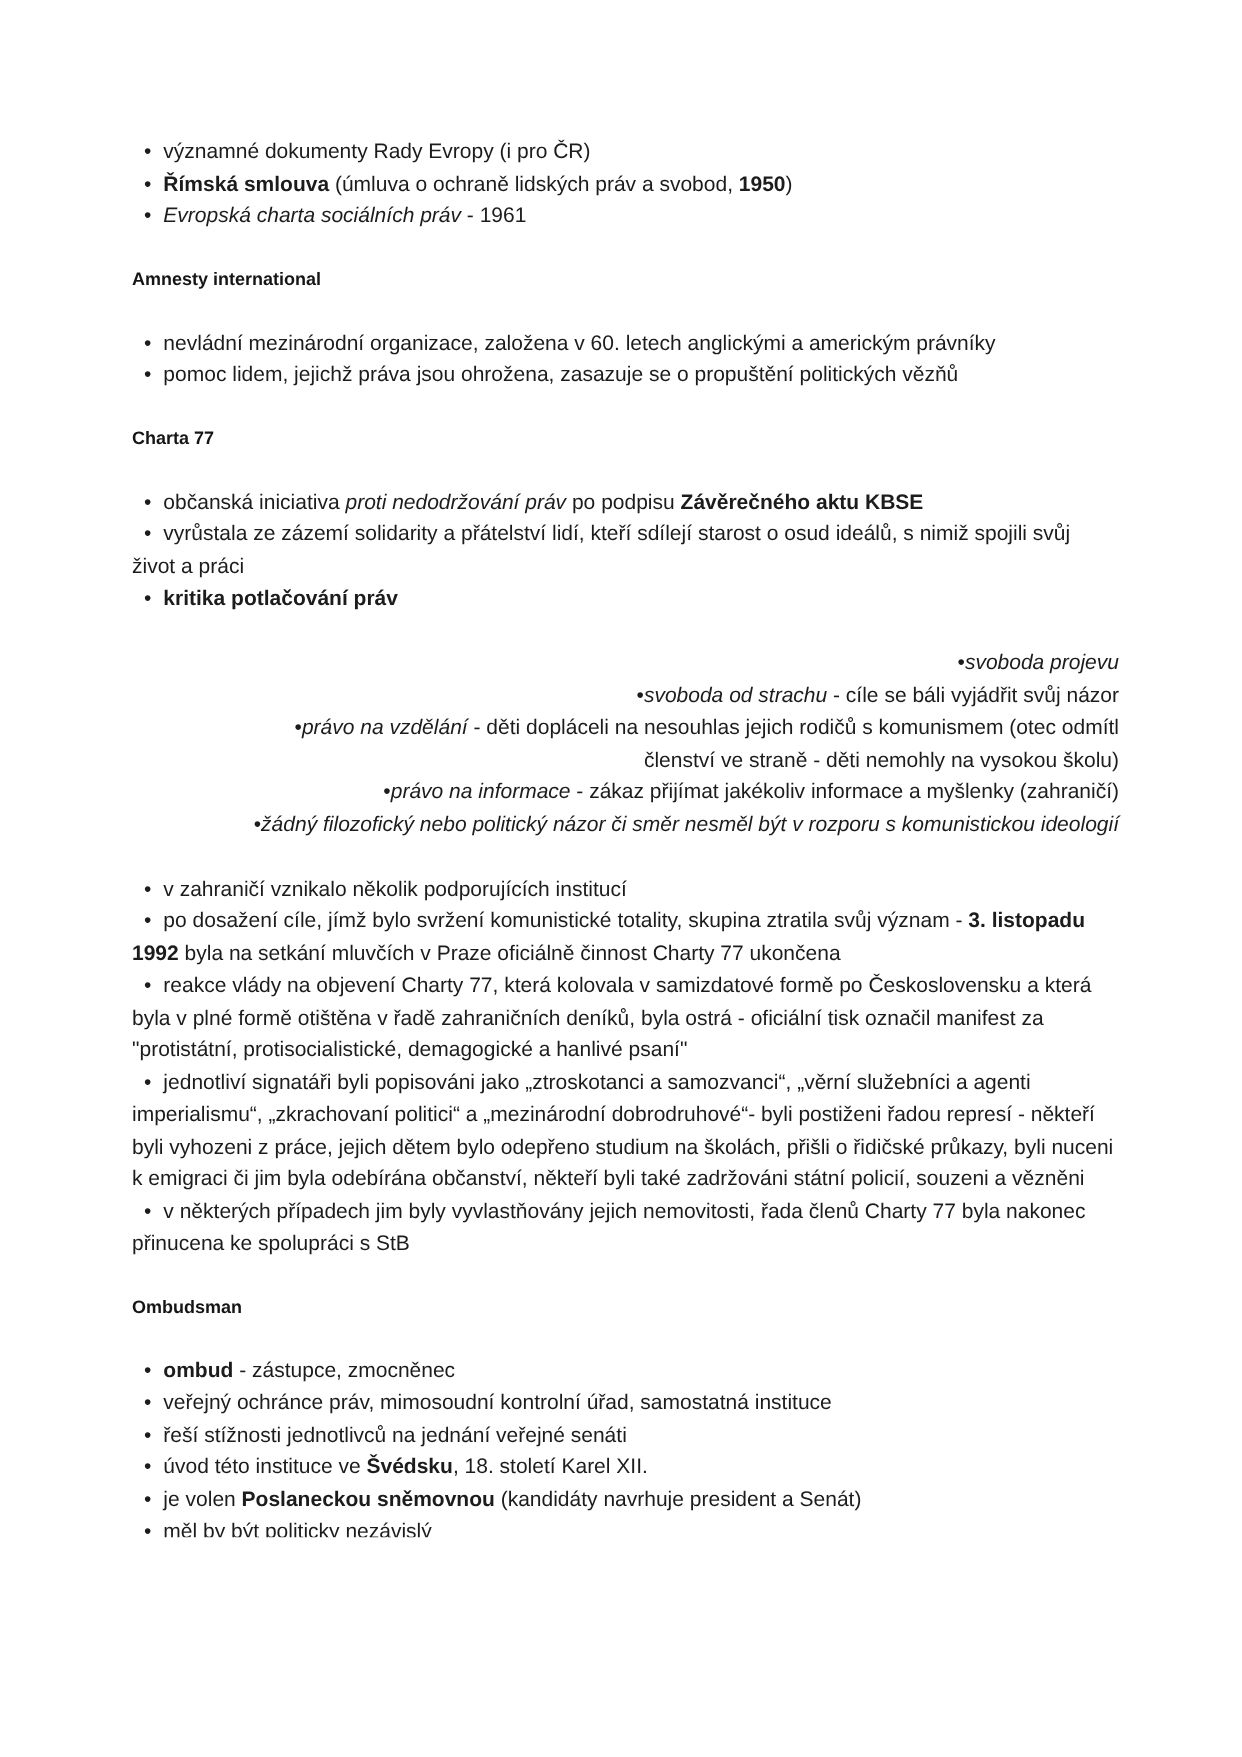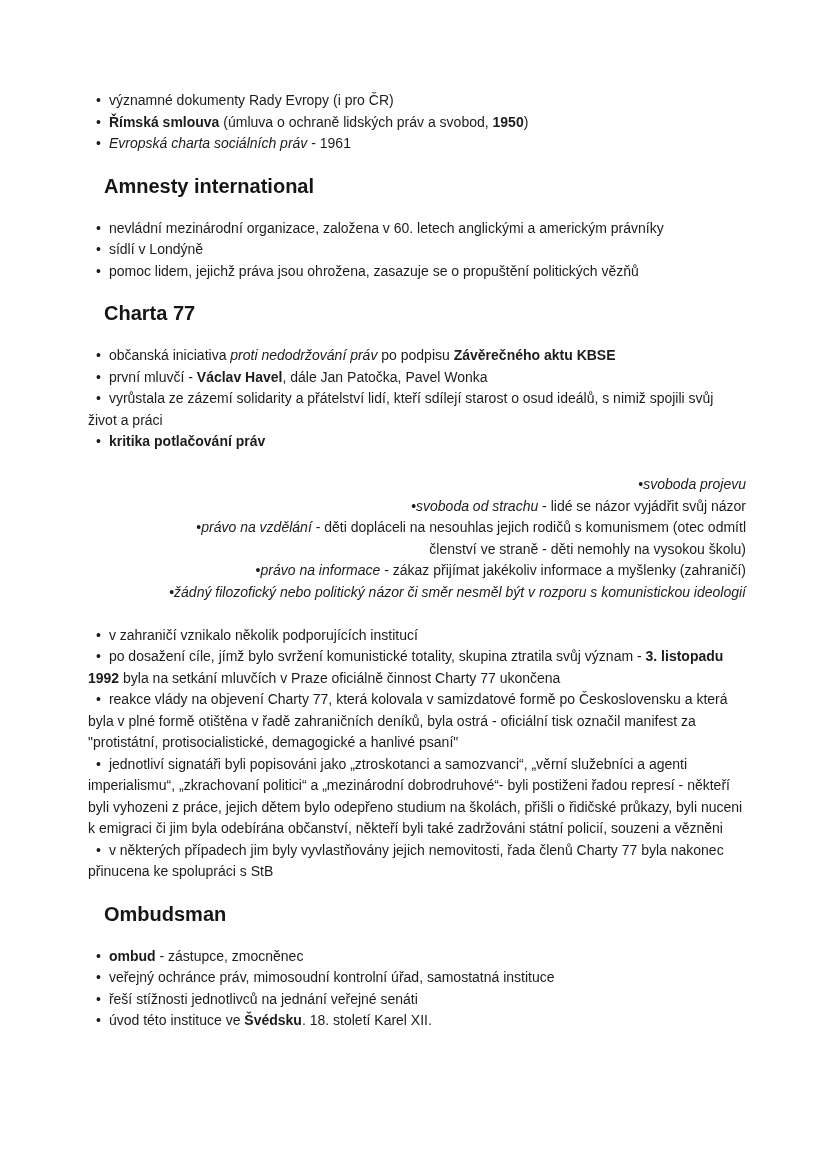--- a/index.html
+++ b/index.html
@@ -20,23 +20,23 @@
     overflow: hidden;
   }
   p { margin: 0; }
   
   .item0 { text-indent: 8px; }
   .item0 .marker { padding-right: 8px; }
   
   .item1 { padding-left: 65px; text-indent: -33px; }
   .item1 .marker { display: inline-block; width: 33px; text-indent: 0; }
   h2 {
-    font-size: 20px;
+    font-size: 12px;
     line-height: 21px;
-    margin: 21px 16px;
+    margin: 21px 0;
     font-weight: bold;
     color: #161616;
   }
   .sublist { margin: 21.5px 0; text-align: right; }
   .list { margin: 0; }
   .b { font-weight: bold; }
   .i { font-style: italic; margin-top: 44px; }
 </style>
 </head>
 <body>
@@ -44,33 +44,31 @@
 <div class="page">
   <article id="doc">
       <div class="list">
         <p class="item0"><span class="marker">•</span><span>významné dokumenty Rady Evropy (i pro ČR)</span></p>
         <p class="item0"><span class="marker">•</span><span class="b">Římská smlouva</span><span> (úmluva o ochraně lidských práv a svobod, </span><span class="b">1950</span><span>)</span></p>
         <p class="item0"><span class="marker">•</span><span class="i">Evropská charta sociálních práv</span><span> - 1961</span></p>
       </div>
       <h2>Amnesty international</h2>
       <div class="list">
         <p class="item0"><span class="marker">•</span><span>nevládní mezinárodní organizace, založena v 60. letech anglickými a americkým právníky</span></p>
-        <p class="item0"><span class="marker">•</span><span>sídlí v Londýně</span></p>
         <p class="item0"><span class="marker">•</span><span>pomoc lidem, jejichž práva jsou ohrožena, zasazuje se o propuštění politických vězňů</span></p>
       </div>
       <h2>Charta 77</h2>
       <div class="list">
         <p class="item0"><span class="marker">•</span><span>občanská iniciativa </span><span class="i">proti nedodržování práv</span><span> po podpisu </span><span class="b">Závěrečného aktu KBSE</span></p>
-        <p class="item0"><span class="marker">•</span><span>první mluvčí - </span><span class="b">Václav Havel</span><span>, dále Jan Patočka, Pavel Wonka</span></p>
         <p class="item0"><span class="marker">•</span><span>vyrůstala ze zázemí solidarity a přátelství lidí, kteří sdílejí starost o osud ideálů, s nimiž spojili svůj život a práci</span></p>
         <p class="item0"><span class="marker">•</span><span class="b">kritika potlačování práv</span></p>
       </div>
       <div class="sublist">
         <p class="item1"><span class="marker">•</span><span class="i">svoboda projevu</span></p>
-        <p class="item1"><span class="marker">•</span><span class="i">svoboda od strachu</span><span> - lidé se názor vyjádřit svůj názor</span></p>
+        <p class="item1"><span class="marker">•</span><span class="i">svoboda od strachu</span><span> - cíle se báli vyjádřit svůj názor</span></p>
         <p class="item1"><span class="marker">•</span><span class="i">právo na vzdělání</span><span> - děti dopláceli na nesouhlas jejich rodičů s komunismem (otec odmítl členství ve straně - děti nemohly na vysokou školu)</span></p>
         <p class="item1"><span class="marker">•</span><span class="i">právo na informace</span><span> - zákaz přijímat jakékoliv informace a myšlenky (zahraničí)</span></p>
         <p class="item1"><span class="marker">•</span><span class="i">žádný filozofický nebo politický názor či směr nesměl být v rozporu s komunistickou ideologií</span></p>
       </div>
       <div class="list">
         <p class="item0"><span class="marker">•</span><span>v zahraničí vznikalo několik podporujících institucí</span></p>
         <p class="item0"><span class="marker">•</span><span>po dosažení cíle, jímž bylo svržení komunistické totality, skupina ztratila svůj význam - </span><span class="b">3. listopadu 1992</span><span> byla na setkání mluvčích v Praze oficiálně činnost Charty 77 ukončena</span></p>
         <p class="item0"><span class="marker">•</span><span>reakce vlády na objevení Charty 77, která kolovala v samizdatové formě po Československu a která byla v plné formě otištěna v řadě zahraničních deníků, byla ostrá - oficiální tisk označil manifest za "protistátní, protisocialistické, demagogické a hanlivé psaní"</span></p>
         <p class="item0"><span class="marker">•</span><span>jednotliví signatáři byli popisováni jako „ztroskotanci a samozvanci“, „věrní služebníci a agenti imperialismu“, „zkrachovaní politici“ a „mezinárodní dobrodruhové“- byli postiženi řadou represí - někteří byli vyhozeni z práce, jejich dětem bylo odepřeno studium na školách, přišli o řidičské průkazy, byli nuceni k emigraci či jim byla odebírána občanství, někteří byli také zadržováni státní policií, souzeni a vězněni</span></p>
         <p class="item0"><span class="marker">•</span><span>v některých případech jim byly vyvlastňovány jejich nemovitosti, řada členů Charty 77 byla nakonec přinucena ke spolupráci s StB</span></p>

